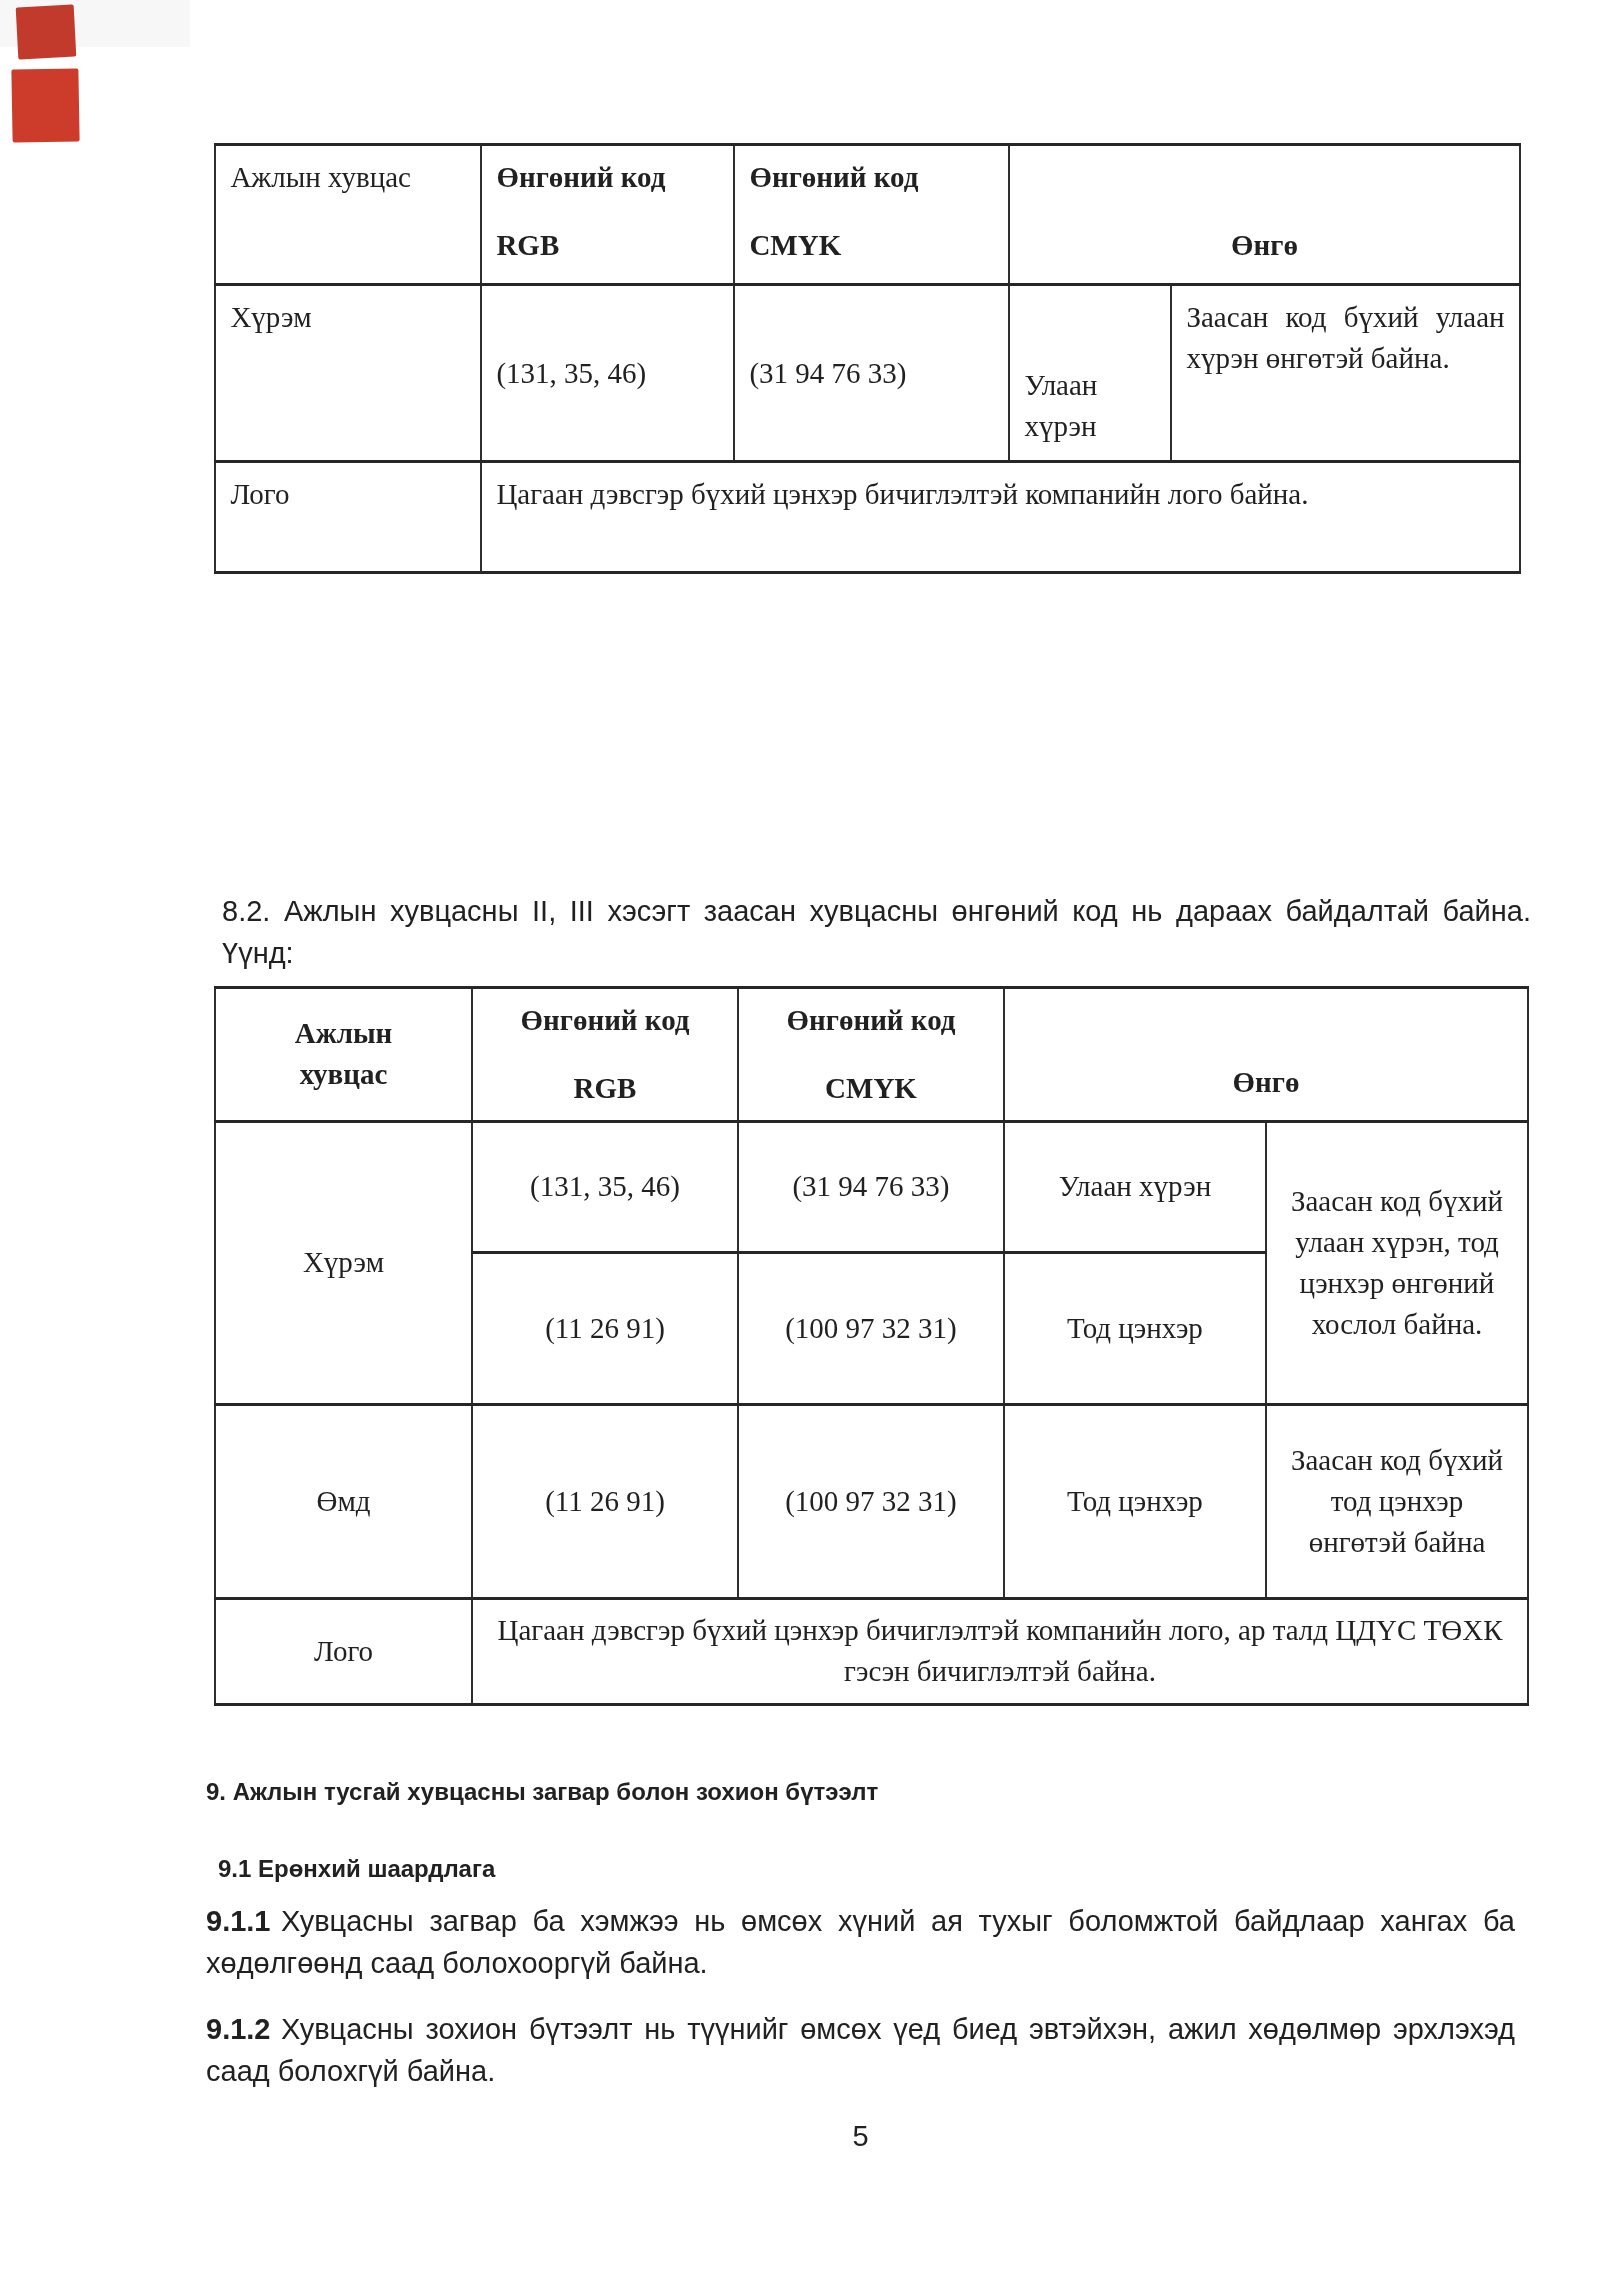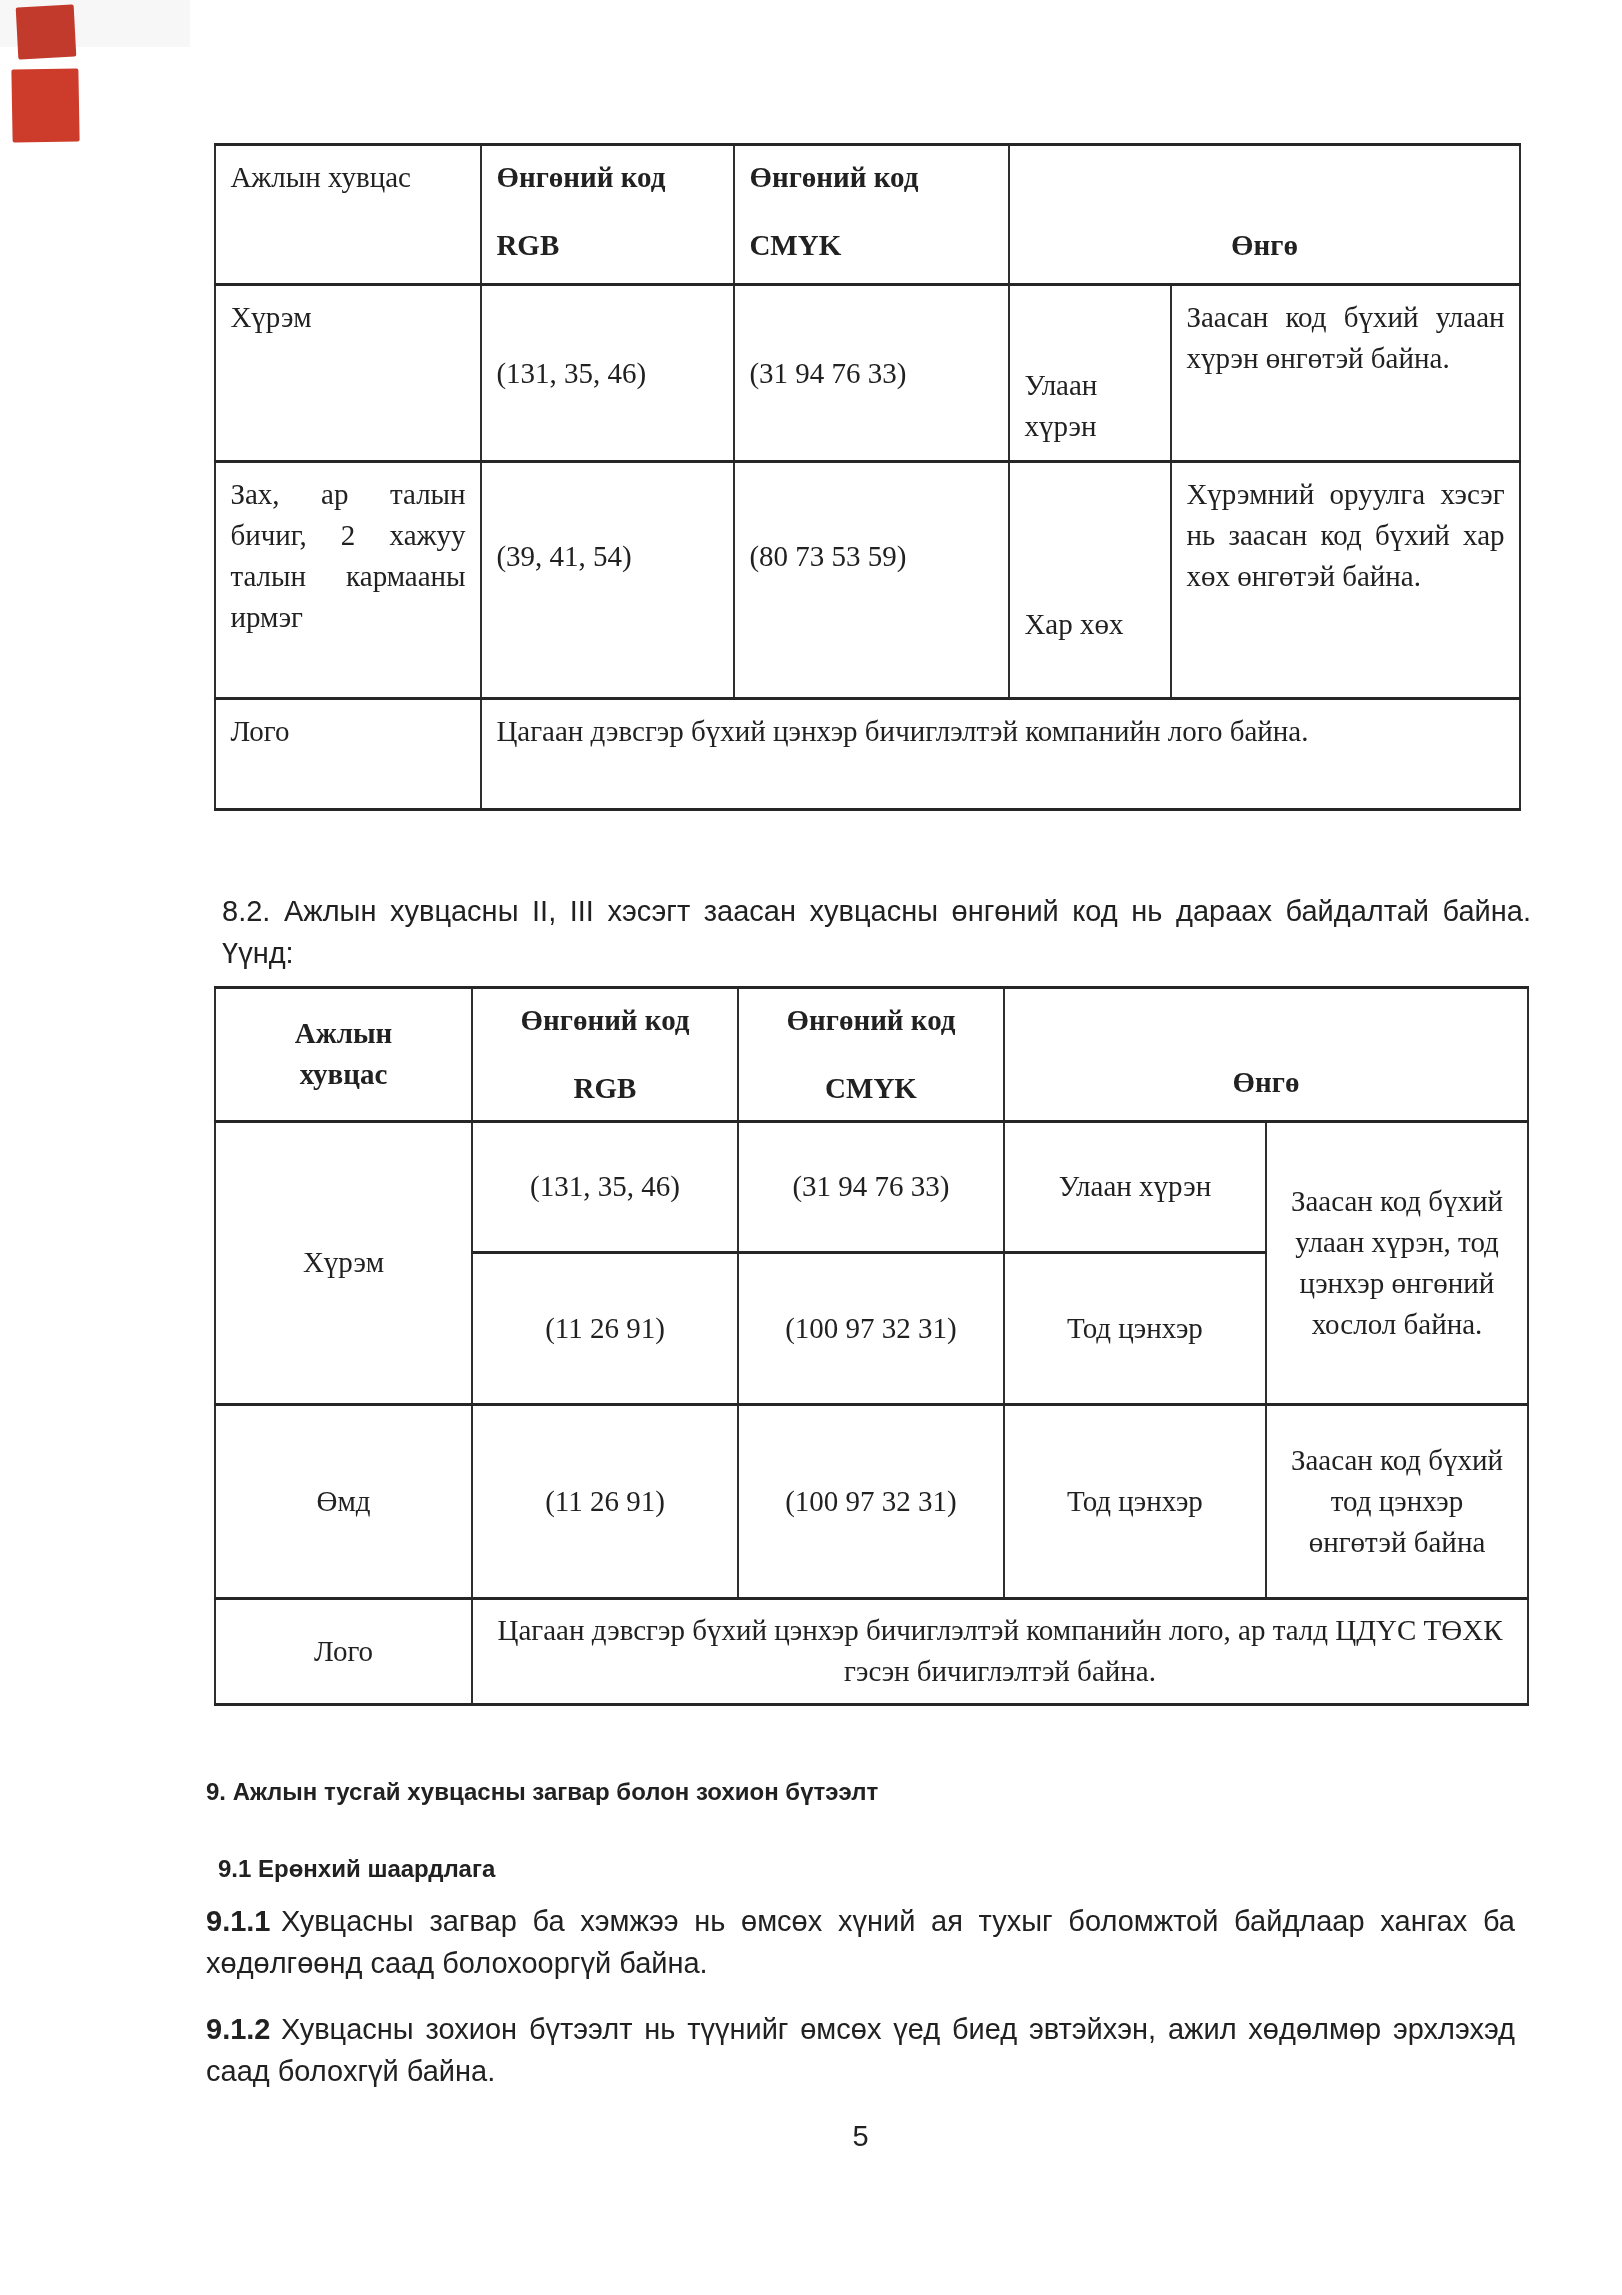--- a/index.html
+++ b/index.html
@@ -83,27 +83,20 @@
     </td>
     <td colspan="2" class="bot ctr b pb26">Өнгө</td>
   </tr>
   <tr style="height:177px">
     <td class="top">Хүрэм</td>
     <td>(131, 35, 46)</td>
     <td>(31 94 76 33)</td>
     <td class="bot pb20">Улаан хүрэн</td>
     <td class="top jus">Заасан код бүхий улаан хүрэн өнгөтэй байна.</td>
   </tr>
-  <tr style="height:237px">
-    <td class="top jus">Зах, ар талын бичиг, 2 хажуу талын кармааны ирмэг</td>
-    <td class="top pt110">(39, 41, 54)</td>
-    <td class="top pt110">(80 73 53 59)</td>
-    <td class="bot pb80">Хар хөх</td>
-    <td class="top jus">Хүрэмний оруулга хэсэг нь заасан код бүхий хар хөх өнгөтэй байна.</td>
-  </tr>
   <tr style="height:111px">
     <td class="top">Лого</td>
     <td colspan="4" class="top jus">Цагаан дэвсгэр бүхий цэнхэр бичиглэлтэй компанийн лого байна.</td>
   </tr>
 </tbody>
   </table>
 
 <p class="abs para jus" style="left:206px;top:874px;margin:16px;">8.2. Ажлын хувцасны II, III хэсэгт заасан хувцасны өнгөний код нь дараах байдалтай байна. Үүнд:</p>
 
 <table class="abs" style="left:214px;top:986px;width:1313px;">

